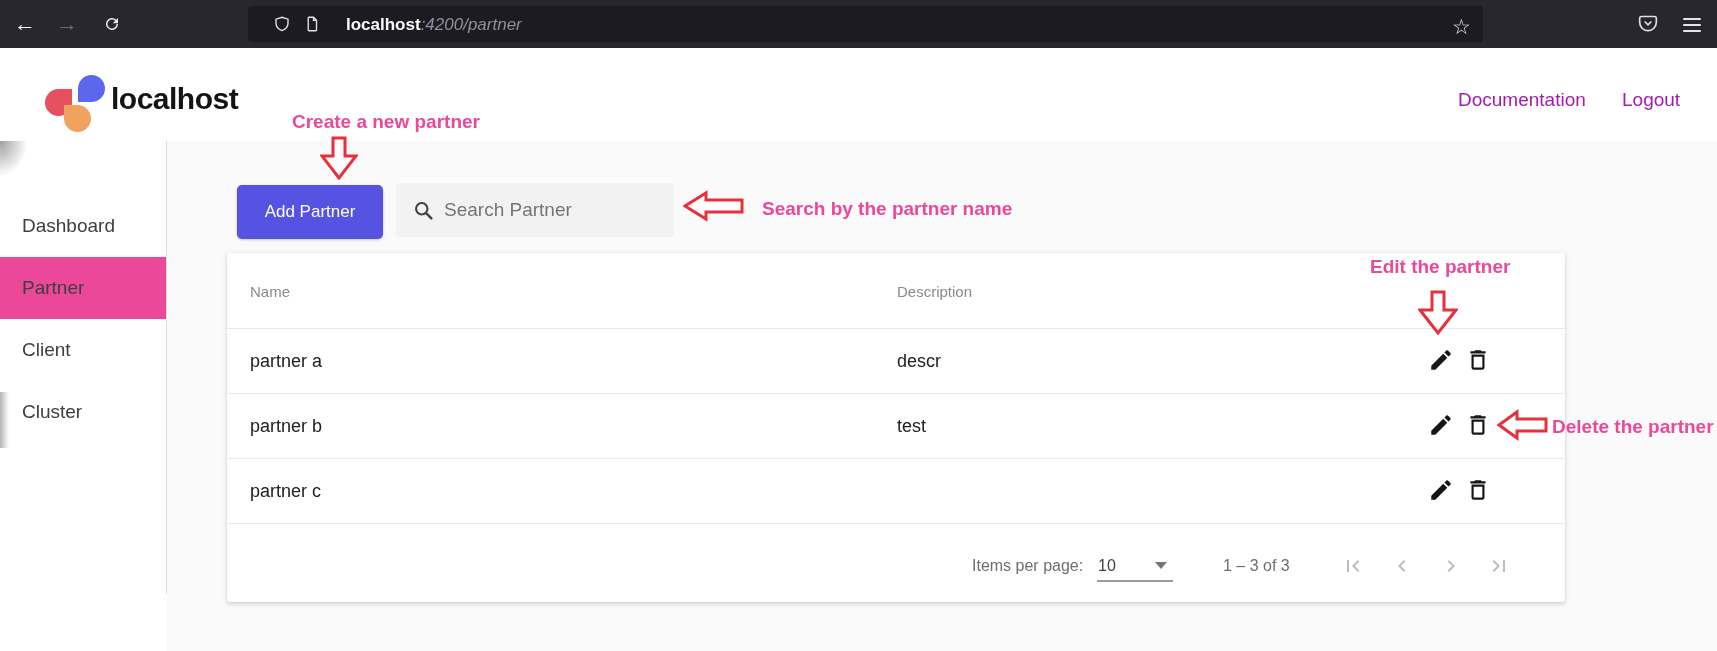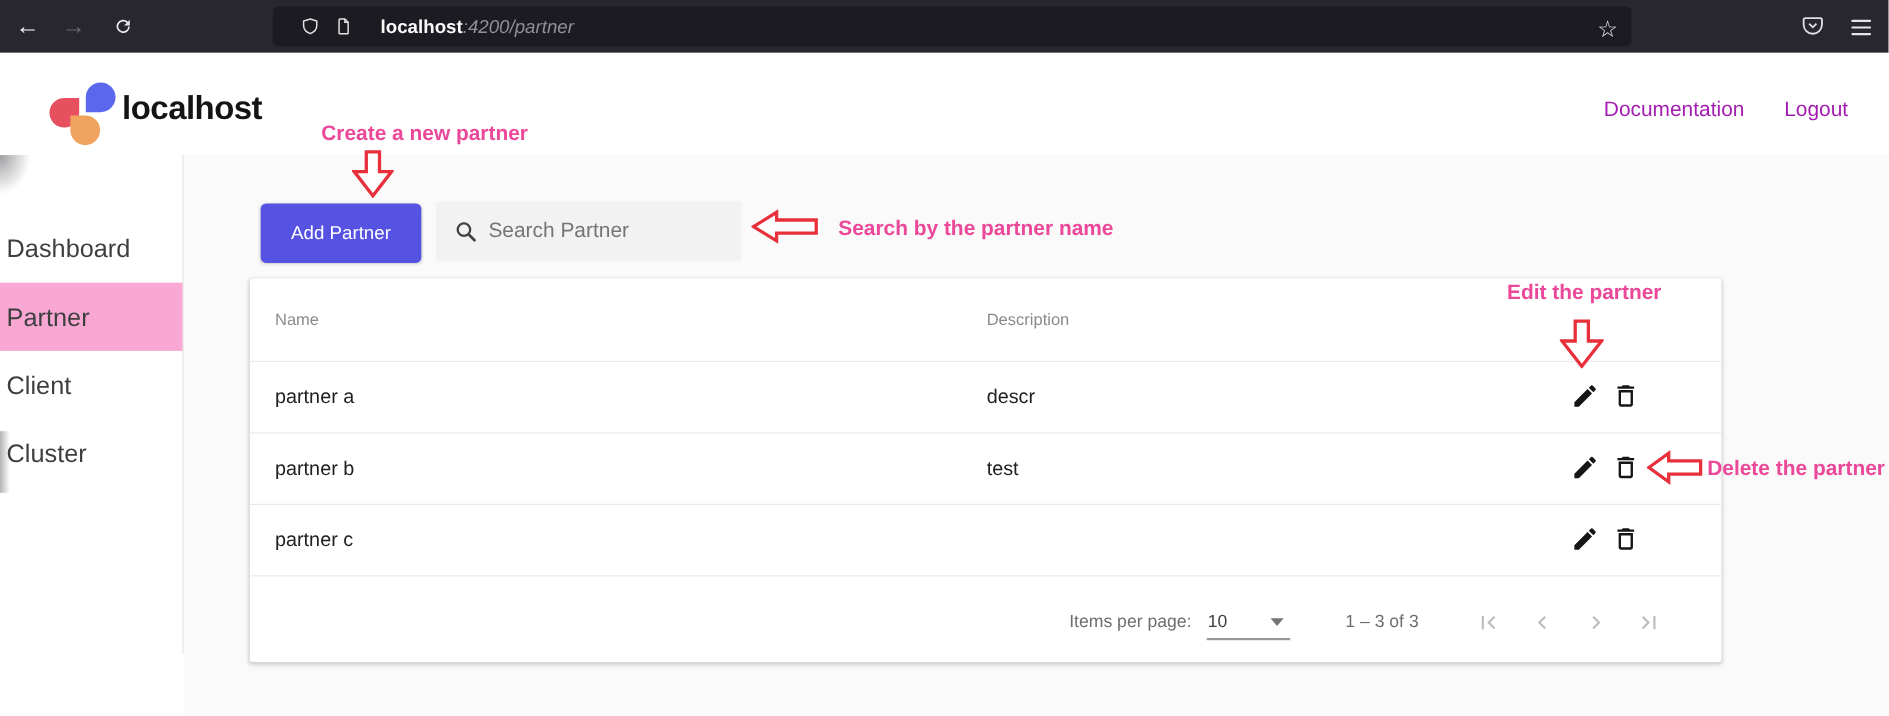--- a/index.html
+++ b/index.html
@@ -27,23 +27,23 @@
              border-bottom:1px solid #e6e6e6;box-shadow:0 1px 2px rgba(0,0,0,0.05);}
   .petal{width:27px;height:27px;}
   .petal.blue{left:78px;top:27px;background:#5b68ee;border-radius:50% 50% 50% 0;}
   .petal.red{left:45px;top:41px;background:#e6505f;border-radius:50% 0 50% 50%;}
   .petal.orange{left:64px;top:57px;background:#f0a35e;border-radius:0 50% 50% 50%;}
   .logo-word{left:111px;top:34px;font-size:30px;font-weight:bold;color:#141414;letter-spacing:-0.5px;}
   .hdr-link{top:41px;font-size:19px;color:#a21caf;cursor:pointer;text-align:center;}
 
   
   .sidebar{left:0;top:141px;width:166px;height:453px;background:#ffffff;border-right:1px solid #dcdcdc;}
-  .side-item{left:0;width:166px;height:62px;line-height:62px;padding-left:6px;box-sizing:border-box;
-             font-size:23px;color:#3e3e3e;cursor:pointer;}
-  .side-item.active{background:#f9a8d4;}
+  .side-item{left:0;width:166px;height:62px;line-height:62px;padding-left:22px;box-sizing:border-box;
+             font-size:19px;color:#3e3e3e;cursor:pointer;}
+  .side-item.active{background:#ec4899;}
 
   
   .content-bg{left:167px;top:141px;width:1550px;height:510px;background:#fafafa;}
   .smudge1{left:0;top:141px;width:28px;height:36px;
            background:radial-gradient(ellipse at 0 0, rgba(40,40,48,0.45), rgba(0,0,0,0) 70%);}
   .smudge2{left:0;top:392px;width:9px;height:56px;
            background:linear-gradient(to right, rgba(40,40,48,0.35), rgba(0,0,0,0));}
 
   .add-btn{left:237px;top:185px;width:146px;height:54px;background:#5653e3;color:#ffffff;
            border:none;border-radius:5px;font-size:17px;font-family:inherit;cursor:pointer;

